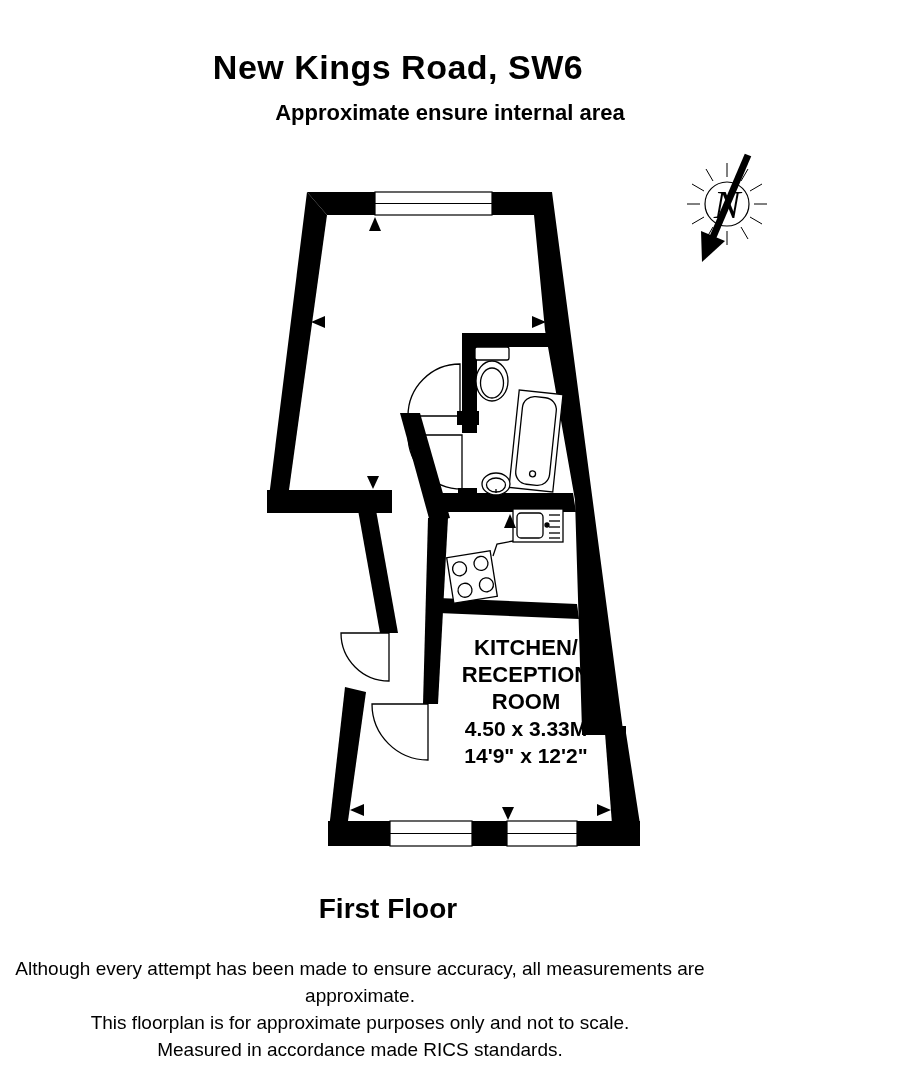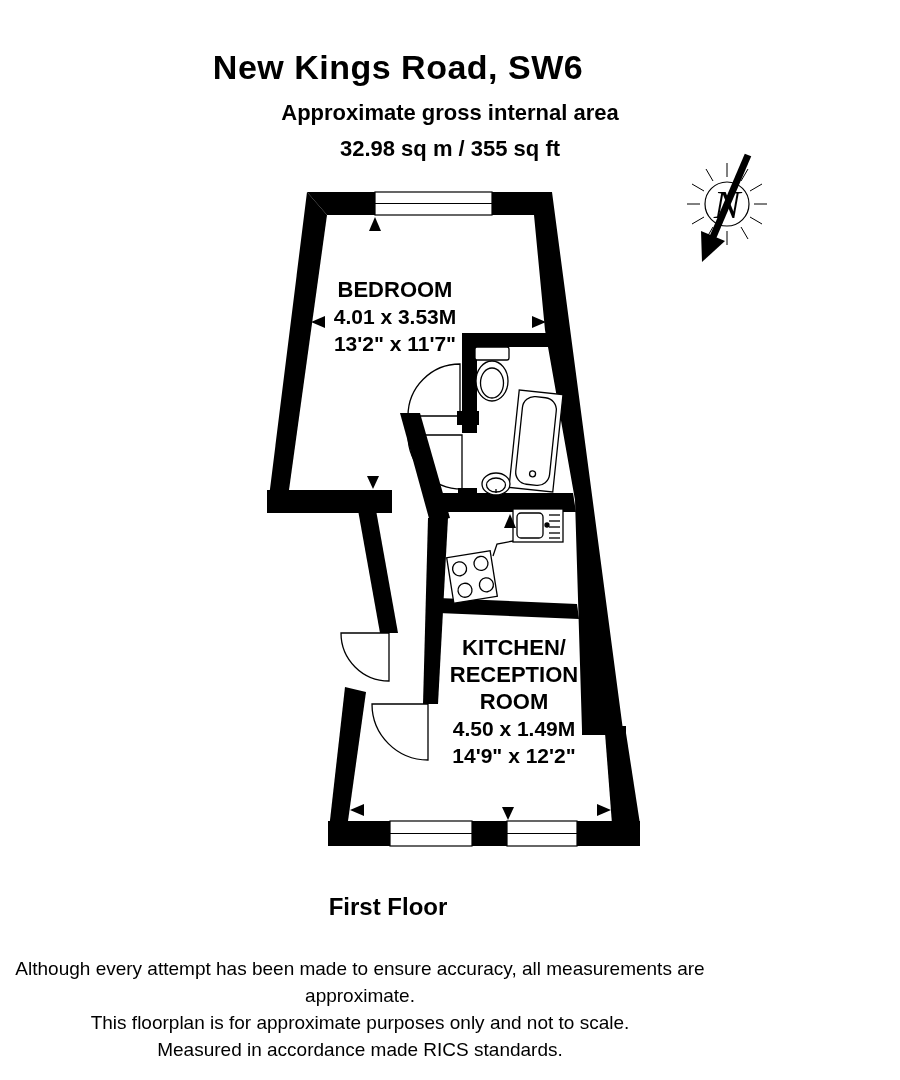--- a/index.html
+++ b/index.html
@@ -8,22 +8,22 @@
   .stage { position:relative; width:900px; height:1080px; background:#fff; }
   svg.plan { position:absolute; left:0; top:0; }
   .txt { position:absolute; text-align:center; white-space:nowrap; }
   .title      { left:0; width:796px; top:48px;  font-size:34px; font-weight:bold; letter-spacing:0.5px; }
   .subtitle   { left:0; width:900px; top:100px; font-size:22px; font-weight:bold; }
   .area       { left:0; width:900px; top:136px; font-size:22px; font-weight:bold; }
   .room-label { position:absolute; text-align:center; font-weight:bold; line-height:27px; }
   .room-name  { font-size:22px; white-space:pre-line; }
   .room-dim   { font-size:21px; }
   .bedroom-label   { left:285px; top:276px; width:220px; }
-  .reception-label { left:404px; top:634px; width:220px; }
-  .floor-label { left:0; width:776px; top:893px; font-size:24px; font-weight:bold; }
+  .reception-label { left:416px; top:634px; width:220px; }
+  .floor-label { left:0; width:776px; top:893px; font-size:28px; font-weight:bold; }
   .disclaimer { position:absolute; left:0; width:720px; top:955px; text-align:center;
                 font-size:19px; line-height:27px; font-weight:normal; }
   .n-letter { font-family:"Liberation Serif", serif; font-style:italic; font-size:40px; }
 </style>
 </head>
 <body>
 
 <div class="stage">
 
   <svg class="plan" width="900" height="1080" viewBox="0 0 900 1080">
@@ -136,34 +136,28 @@
         <line x1="750" y1="191" x2="762" y2="184"></line>
       </g>
       <circle cx="727" cy="204" r="22" fill="#ffffff" stroke="#000000" stroke-width="1.2"></circle>
       <line x1="748" y1="155" x2="713" y2="237" stroke="#000000" stroke-width="7"></line>
       <polygon points="702,262 725,241 701,231" fill="#000000"></polygon>
       <text class="n-letter" x="727" y="218" text-anchor="middle" fill="#000000">N</text>
     </g>
   </svg>
 
   <div class="txt title">New Kings Road, SW6</div>
-  <div class="txt subtitle">Approximate gross internal area</div>
-  <div class="txt area">32.98 sq m / 355 sq ft</div>
+  <div class="txt subtitle">Approximate ensure internal area</div>
 
-  <div class="room-label bedroom-label">
-    <div class="room-name">BEDROOM</div>
-    <div class="room-dim">4.01 x 3.53M</div>
-    <div class="room-dim">13'2" x 11'7"</div>
-  </div>
 
   <div class="room-label reception-label">
     <div class="room-name">KITCHEN/
 RECEPTION
 ROOM</div>
-    <div class="room-dim">4.50 x 1.49M</div>
+    <div class="room-dim">4.50 x 3.33M</div>
     <div class="room-dim">14'9" x 12'2"</div>
   </div>
 
   <div class="txt floor-label">First Floor</div>
   <div class="disclaimer">
     <div>Although every attempt has been made to ensure accuracy, all measurements are approximate.</div>
     <div>This floorplan is for approximate purposes only and not to scale.</div>
     <div>Measured in accordance made RICS standards.</div>
   </div>
 

